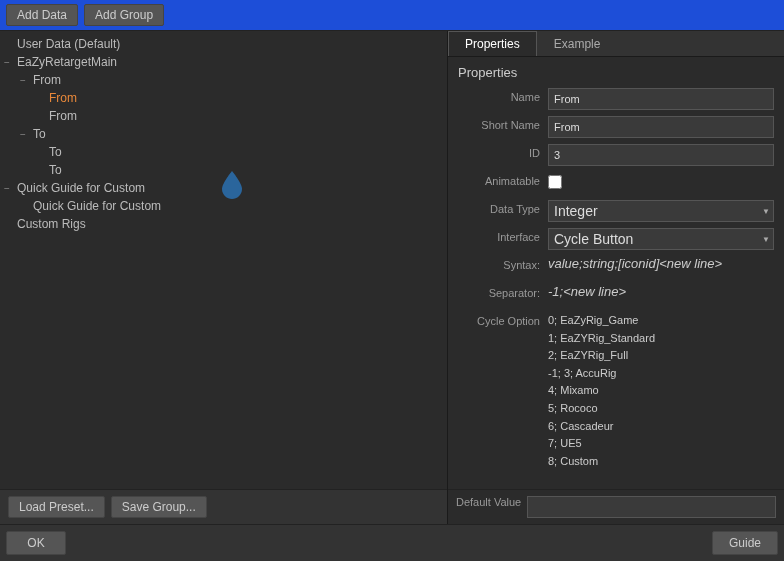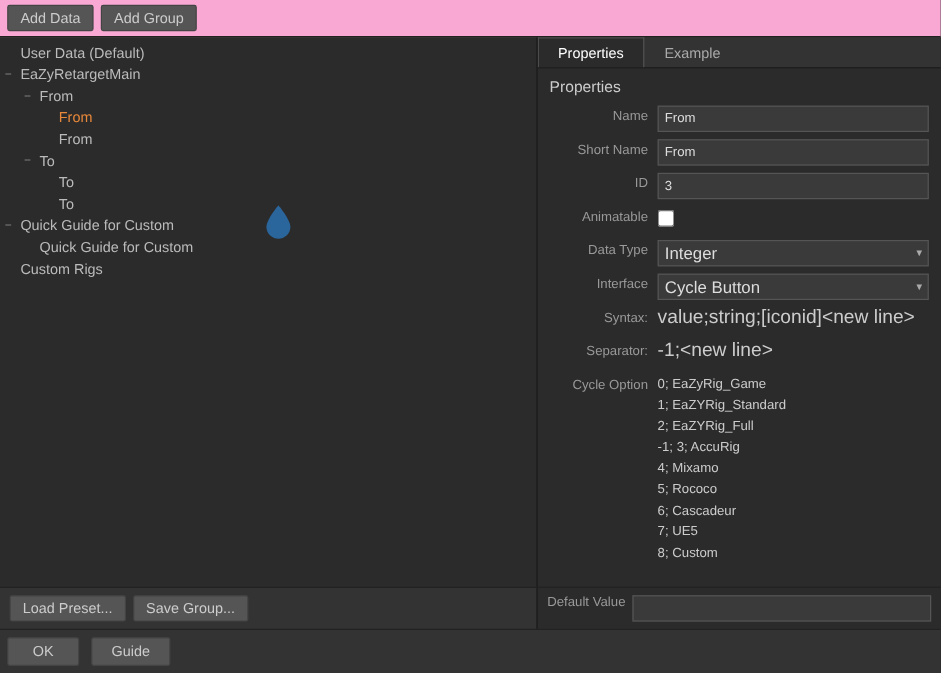--- a/index.html
+++ b/index.html
@@ -15,21 +15,21 @@
 
     .main-container {
       display: flex;
       flex-direction: column;
       height: 561px;
     }
 
     
     .toolbar {
       display: flex;
-      background: #f9a8d4;
+      background: #1d4ed8;
       padding: 4px 6px;
       gap: 6px;
       border-bottom: 1px solid #222;
     }
 
     .toolbar-btn {
       background: #555;
       color: #ccc;
       border: 1px solid #444;
       padding: 3px 10px;
@@ -197,22 +197,23 @@
       right: 4px;
       top: 50%;
       transform: translateY(-50%);
       font-size: 8px;
       color: #aaa;
       pointer-events: none;
     }
 
     .prop-text {
       color: #ccc;
-      font-size: 16px;
+      font-size: 13px;
       padding: 3px 0;
+      font-style: italic;
     }
 
     .cycle-options {
       flex: 1;
     }
 
     .cycle-option-line {
       color: #ccc;
       font-size: 11px;
       line-height: 1.6;
@@ -249,21 +250,21 @@
       border: 1px solid #555;
       color: #ddd;
       padding: 2px 5px;
       font-size: 11px;
       height: 22px;
     }
 
     
     .ok-cancel-bar {
       display: flex;
-      justify-content: flex-start;
+      justify-content: space-between;
       align-items: center;
       gap: 10px;
       padding: 6px;
       background: #333;
       border-top: 1px solid #222;
     }
 
     .ok-btn {
       background: #555;
       color: #ccc;

